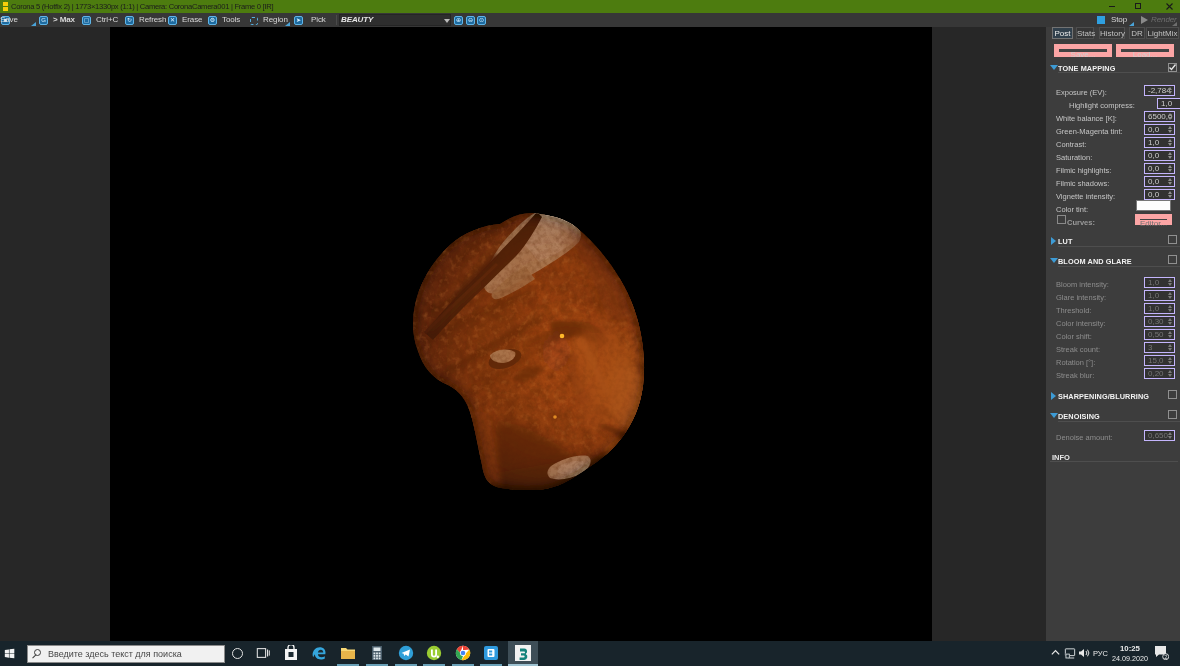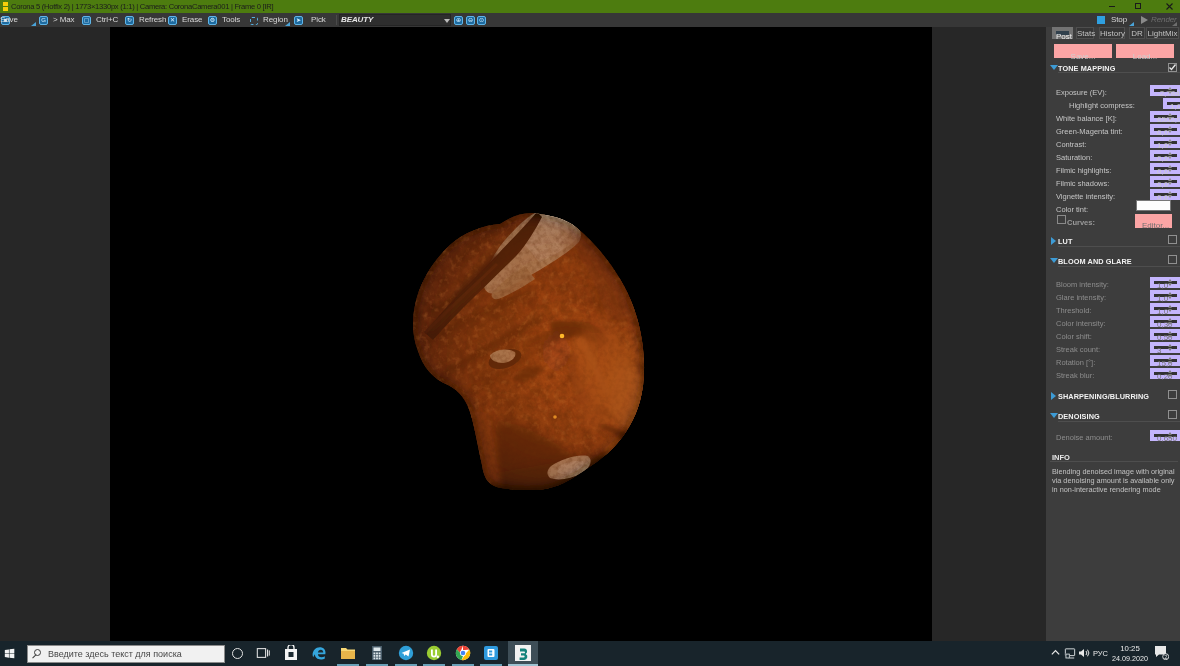--- a/index.html
+++ b/index.html
@@ -18,31 +18,31 @@
 .bic { position:absolute; top:3px; width:9px; height:9px; background:#1e6ba0; border:1px solid #5fb5e8; border-radius:2px; color:#d8f0ff; font-size:6px; line-height:7px; text-align:center; overflow:hidden; }
 .dtri { position:absolute; top:9px; width:0; height:0; border-left:5px solid transparent; border-bottom:4px solid #4aa3d8; }
 
 
 #content { position:absolute; left:0; top:27px; width:1180px; height:614px; background:#272727; }
 #viewport { position:absolute; left:110px; top:0px; width:822px; height:614px; background:#000; overflow:hidden; }
 
 
 #panel { position:absolute; left:1046px; top:0px; width:134px; height:614px; background:#3d3d3d; color:#c8c8c8; }
 .tab { position:absolute; top:0; height:12px; background:#363636; border:1px solid #4e4e4e; color:#c2c2c2; font-size:8px; text-align:center; line-height:11px; }
-.tab.active { background:#31404c; border:4px solid #737373; color:#eee; }
-.pbtn { position:absolute; height:13px; background:#424242; border:7px solid #fca5a5; color:#cfcfcf; font-size:8px; text-align:center; line-height:11px; }
+.tab.active { background:#31404c; border:1px solid #737373; color:#eee; }
+.pbtn { position:absolute; height:13px; background:#424242; border:5px solid #fca5a5; color:#cfcfcf; font-size:8px; text-align:center; line-height:11px; }
 .shdr { position:absolute; left:0; width:114px; height:11px; }
 .shdr .txt { position:absolute; left:12px; top:1px; font-weight:bold; font-size:7.3px; color:#f2f2f2; letter-spacing:0.1px; }
 .arrd { position:absolute; left:4px; top:2px; width:0; height:0; border-left:4px solid transparent; border-right:4px solid transparent; border-top:5px solid #3d9bd5; }
 .arrr { position:absolute; left:5px; top:1px; width:0; height:0; border-top:4px solid transparent; border-bottom:4px solid transparent; border-left:5px solid #3d9bd5; }
 .cbx { position:absolute; left:122px; width:9px; height:9px; border:1px solid #909090; background:transparent; }
 .sline { position:absolute; height:1px; background:#4e4e4e; }
 .row { position:absolute; left:0; width:134px; height:12px; }
 .row .lbl { position:absolute; left:10px; top:1.5px; font-size:7.5px; color:#c6c6c6; white-space:nowrap; }
-.row .box { position:absolute; left:104px; top:-1px; width:31px; height:11px; background:#323232; border:4px solid #c4b5fd; color:#cdcdcd; font-size:8px; line-height:9px; padding-left:3px; }
+.row .box { position:absolute; left:98px; top:-1px; width:31px; height:11px; background:#323232; border:1px solid #c4b5fd; color:#cdcdcd; font-size:8px; line-height:9px; padding-left:3px; }
 .spin { position:absolute; left:121px; width:7px; height:11px; }
 .spin:before { content:""; position:absolute; left:1px; top:2px; border-left:2.5px solid transparent; border-right:2.5px solid transparent; border-bottom:3px solid #8e8e8e; }
 .spin:after { content:""; position:absolute; left:1px; bottom:2px; border-left:2.5px solid transparent; border-right:2.5px solid transparent; border-top:3px solid #8e8e8e; }
 .dim .lbl { color:#8d8d8d; }
 .dim .box { color:#757575; }
 .dim .spin:before { border-bottom-color:#7a7a7a; }
 .dim .spin:after { border-top-color:#7a7a7a; }
 
 
 #taskbar { position:absolute; left:0; top:641px; width:1180px; height:25px; background:#18242b; }
@@ -67,21 +67,21 @@
     <svg class="abs" style="left:1166px;top:3px;" width="7" height="7">
         <path d="M0.5,0.5 L6.5,6.5 M6.5,0.5 L0.5,6.5" stroke="#1a1a1a" stroke-width="1.1"></path>
       </svg>
   </div>
 
   <div id="toolbar">
     <div class="bic" style="left:1px;">■</div>
     <div class="tbt" style="left:0;">Save</div>
     <div class="dtri" style="left:31px;"></div>
     <div class="bic" style="left:39px;">G</div>
-    <div class="tbt" style="left:53px;">&gt; Max</div>
+    <div class="tbt" style="left:53px;font-weight:bold;">&gt; Max</div>
     <div class="bic" style="left:82px;">▢</div>
     <div class="tbt" style="left:96px;">Ctrl+C</div>
     <div class="bic" style="left:125px;">↻</div>
     <div class="tbt" style="left:139px;">Refresh</div>
     <div class="bic" style="left:168px;">✕</div>
     <div class="tbt" style="left:182px;">Erase</div>
     <div class="bic" style="left:208px;">⚙</div>
     <div class="tbt" style="left:222px;">Tools</div>
     <div class="abs" style="left:250px;top:4px;width:8px;height:8px;border:1px dashed #56aede;border-radius:2px;"></div>
     <div class="tbt" style="left:263px;border-radius:6px;">Region</div>
@@ -395,21 +395,20 @@
       <div class="sline" style="left:12px;top:394px;width:122px;"></div>
 
       <div class="row dim" style="top:404px;">
           <div class="lbl">Denoise amount:</div>
           <div class="box">0,650</div>
           <div class="spin" style="top:-1px;"></div>
         </div>
 
       <div class="abs" style="left:6px;top:426px;font-weight:bold;font-size:7.5px;color:#e8e8e8;">INFO</div>
       <div class="sline" style="left:4px;top:434px;width:128px;"></div>
-      <div class="abs" style="left:6px;top:440px;font-size:7.3px;color:#c2c2c2;line-height:9.2px;white-space:nowrap;">Blending denoised image with original<br>via denoising amount is available only<br>in non-interactive rendering mode</div>
     </div>
   </div>
 
   <div id="taskbar">
 
     <svg class="tico" style="left:4px;top:7px;width:11px;height:11px;" viewBox="0 0 16 16">
         <path fill="#f2f2f2" d="M1.2 2.8 7.2 2v5.6H1.2zM8 1.9 15 1v6.6H8zM1.2 8.4h6v5.6l-6-.8zM8 8.4h7V15l-7-.9z"></path>
       </svg>
 
     <div id="search">
@@ -495,21 +494,21 @@
         <rect x="1.5" y="1" width="11" height="8" rx="0.5" fill="none" stroke="#dfe3e5" stroke-width="1.1"></rect>
         <path d="M5 11.8 h7" stroke="#dfe3e5" stroke-width="1.1"></path>
         <rect x="1.5" y="6.5" width="5.5" height="6" fill="#1d2b32"></rect>
         <rect x="2.2" y="7.2" width="4" height="4.6" fill="none" stroke="#dfe3e5" stroke-width="1"></rect>
       </svg>
     <svg class="tico" style="left:1078px;top:6px;width:12px;height:12px;" viewBox="0 0 12 12">
         <path fill="#e8e8e8" d="M1 4.5h2L6 2v8L3 7.5H1z"></path>
         <path d="M8 4a3 3 0 0 1 0 4 M9.5 2.7a5 5 0 0 1 0 6.6" stroke="#e8e8e8" stroke-width="1" fill="none"></path>
       </svg>
     <div class="trytxt" style="left:1093px;top:8px;font-size:7.5px;">РУС</div>
-    <div class="trytxt" style="left:1110px;top:3px;width:40px;text-align:center;font-size:7.8px;">10:25</div>
+    <div class="trytxt" style="left:1110px;top:3px;width:40px;text-align:center;font-size:7.8px;font-weight:bold;">10:25</div>
     <div class="trytxt" style="left:1107px;top:13px;width:46px;text-align:center;font-size:7.2px;">24.09.2020</div>
     <svg class="tico" style="left:1154px;top:4px;width:15px;height:15px;" viewBox="0 0 15 15">
         <path fill="#e8e8e8" d="M1 1h11v8.5H5l-3 2.6V9.5H1z"></path>
         <circle cx="11.7" cy="11.7" r="3" fill="#18242b" stroke="#e8e8e8" stroke-width="0.9"></circle>
         <text x="11.7" y="13.7" font-size="5.5" fill="#e8e8e8" text-anchor="middle" font-family="Liberation Sans">2</text>
       </svg>
   </div>
 
 </div>
 

